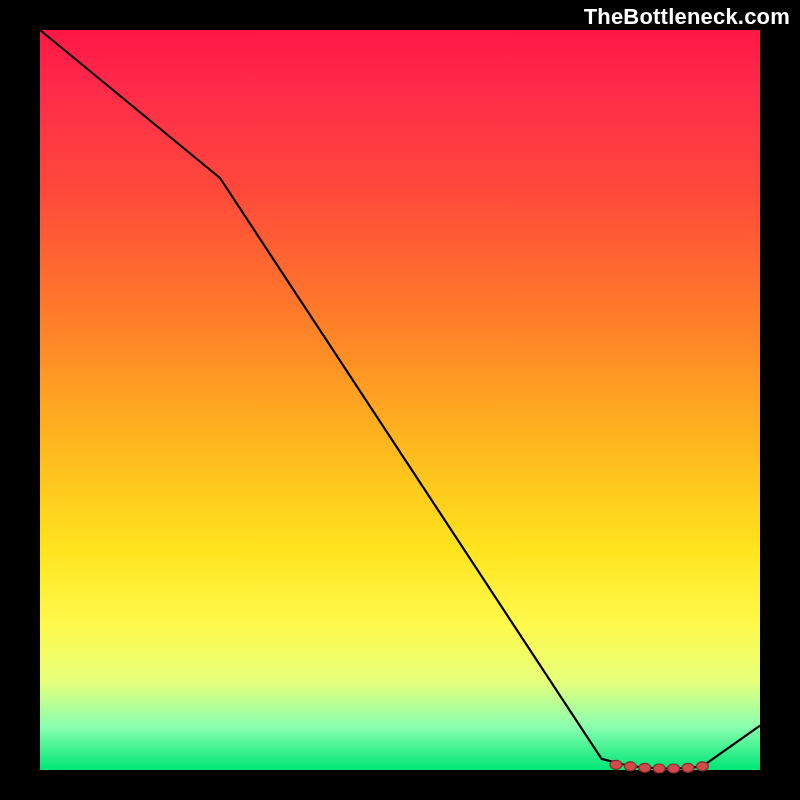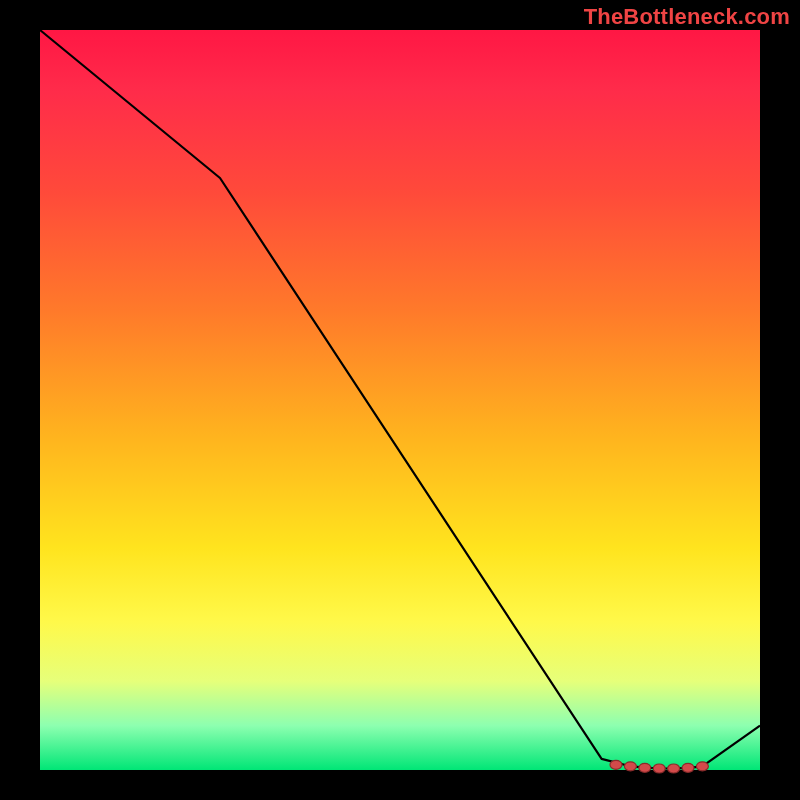--- a/index.html
+++ b/index.html
@@ -14,21 +14,21 @@
   .frame {
     position: relative;
     width: 800px;
     height: 800px;
     background: #000;
   }
   .attribution {
     position: absolute;
     top: 4px;
     right: 10px;
-    color: #ef4444;
+    color: #ffffff;
     font-size: 22px;
     font-weight: 600;
     letter-spacing: 0.2px;
   }
   .plot-area {
     position: absolute;
     left: 40px;
     top: 30px;
     width: 720px;
     height: 740px;

